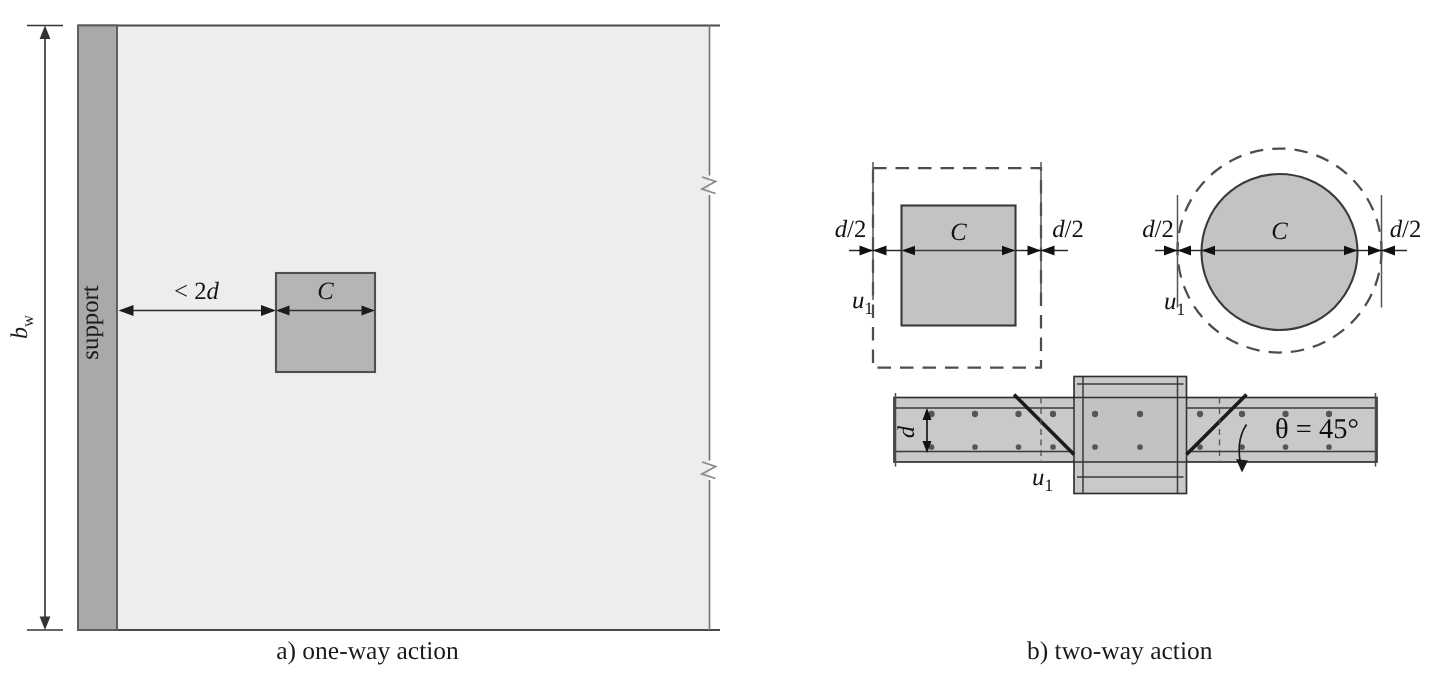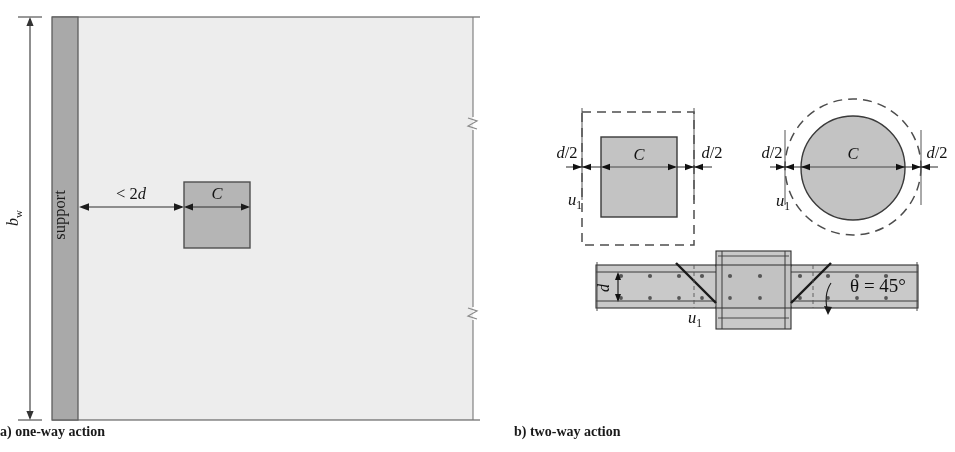--- a/index.html
+++ b/index.html
@@ -7,24 +7,24 @@
     width:955px;height:452px;
     background:#ffffff;
     font-family:"Liberation Serif", serif;
     overflow:hidden;
     position:relative;
   }
   #fig{position:absolute;left:0;top:0;width:955px;height:452px;}
   .cap{
     position:absolute;
     font-family:"Liberation Serif", serif;
-    font-size:14px;
+    font-size:17px;
     color:#1a1a1a;
     white-space:nowrap;
-    font-weight:bold;
+    text-align:center;
   }
   #cap-a{left:0;top:424px;width:490px;}
   #cap-b{left:514px;top:424px;width:465px;}
   .math{font-family:"Liberation Serif", serif;}
 </style>
 </head>
 <body>
 
 <svg id="fig" viewBox="0 0 955 452" xmlns="http://www.w3.org/2000/svg">
 

